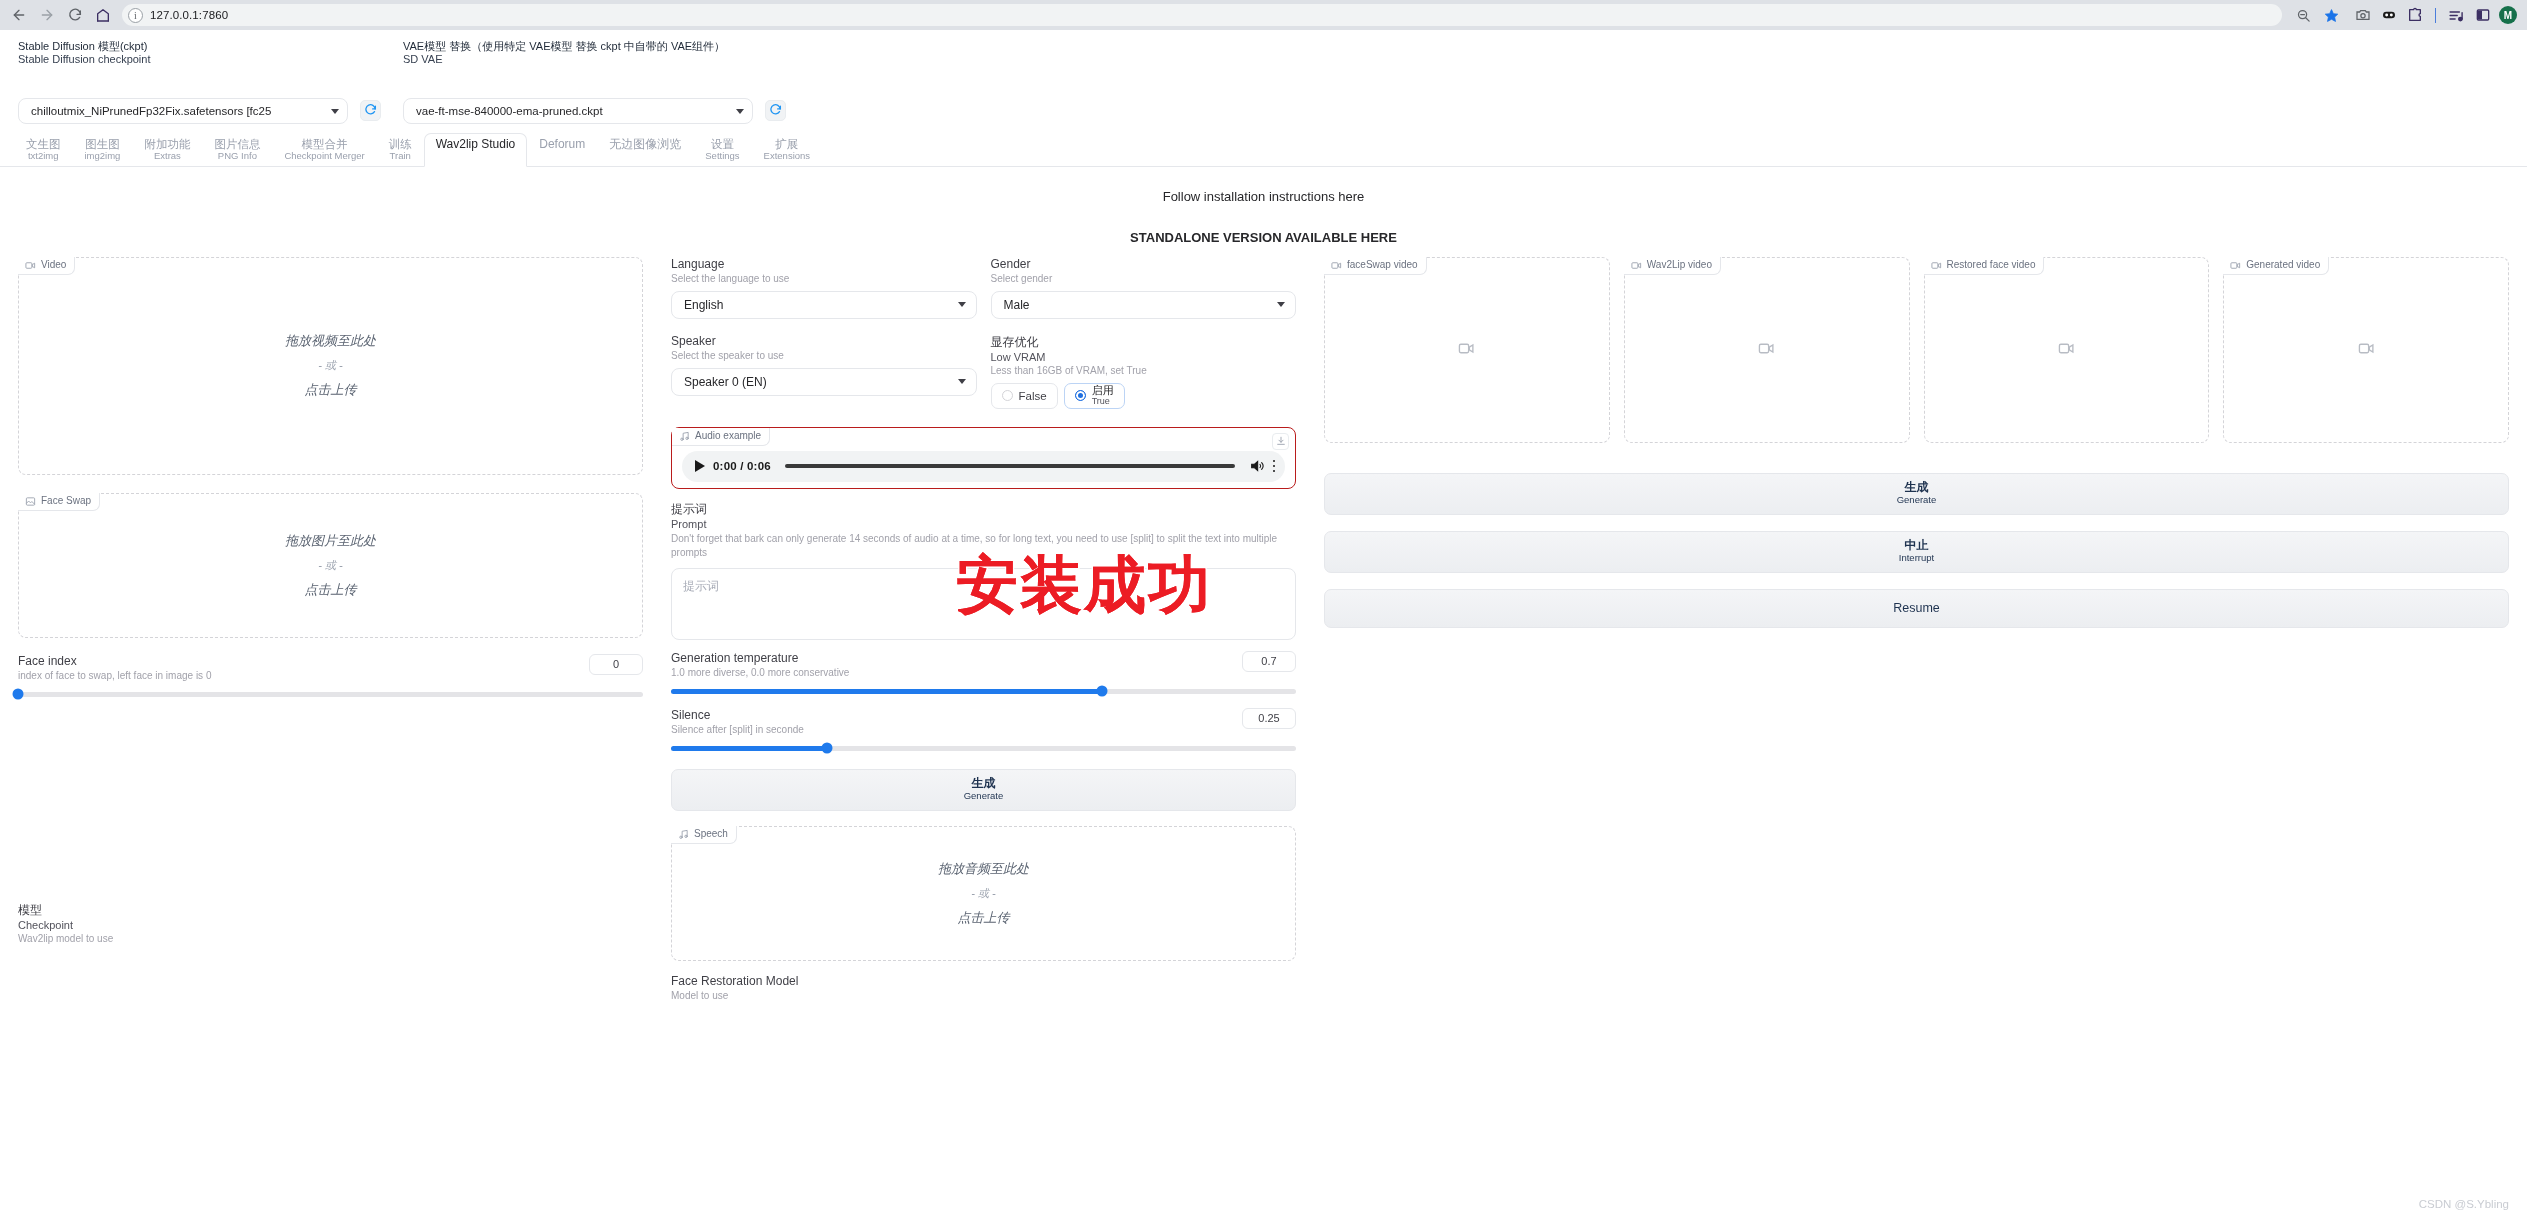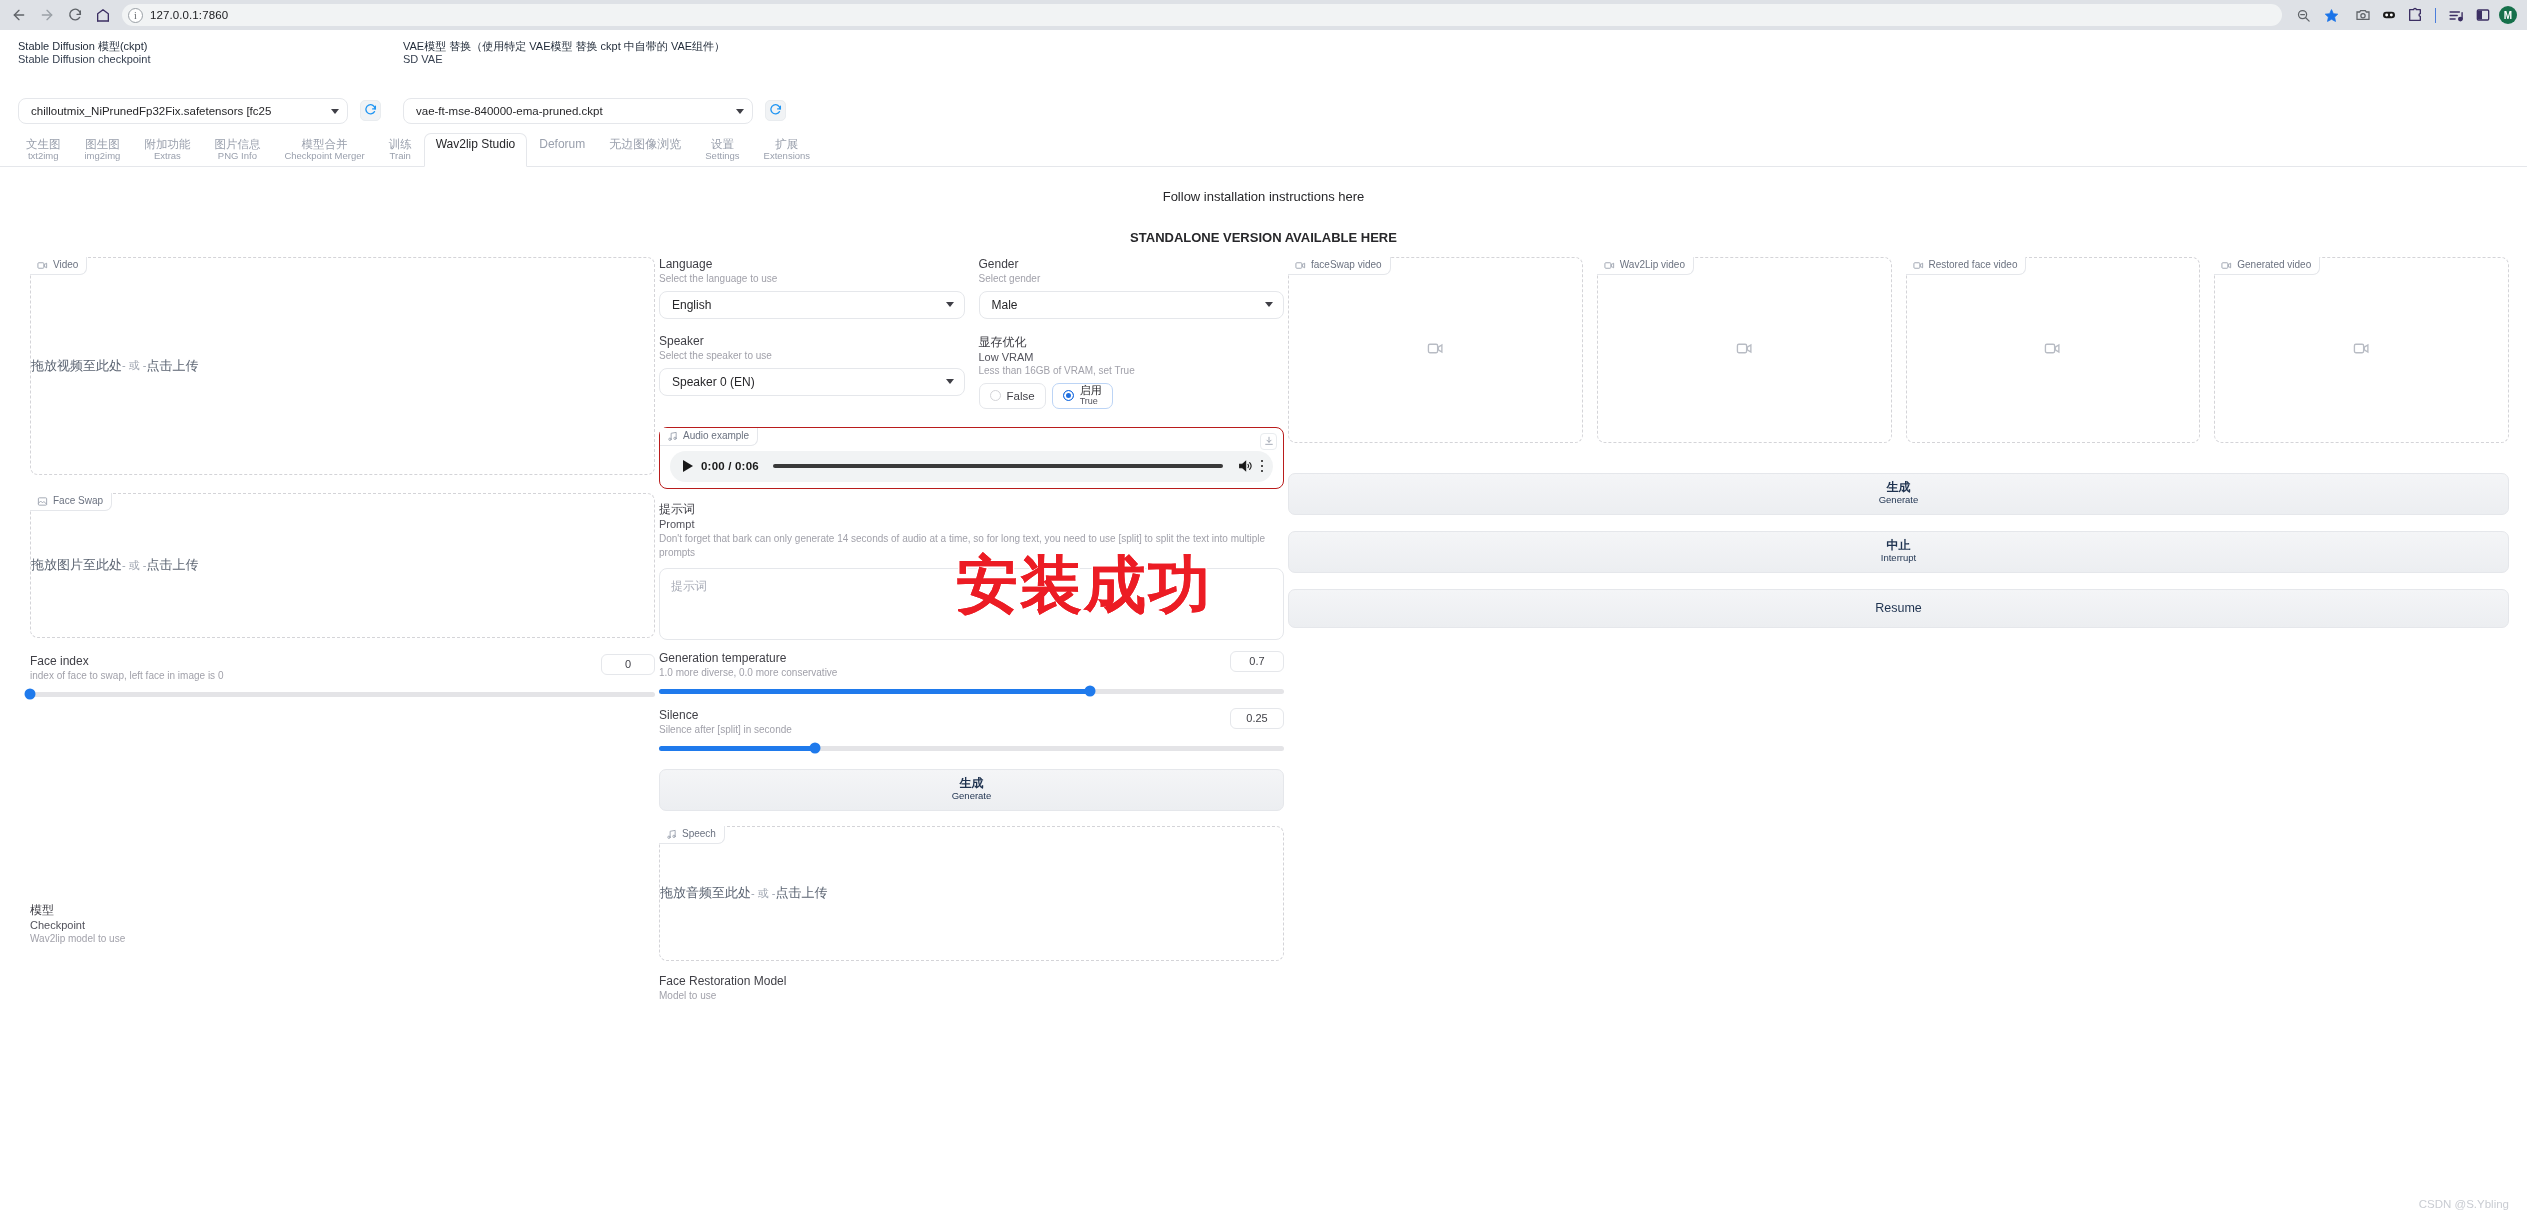--- a/index.html
+++ b/index.html
@@ -165,23 +165,22 @@
 
   
   #banner { padding-top: 22px; text-align: center; }
   #banner .line1 { font-size: 13px; color: #27272a; }
   #banner .line2 { font-size: 13px; font-weight: bold; color: #27272a; margin-top: 26px; }
 
   
   #columns {
     display: flex;
     padding: 12px 18px 0 18px;
-    gap: 4px;
+    gap: 28px;
     align-items: flex-start;
-    margin-left: 12px;
   }
   .col-left  { width: 625px; flex: 0 0 625px; }
   .col-mid   { width: 625px; flex: 0 0 625px; }
   .col-right { flex: 1 1 auto; }
 
   
   .blk { position: relative; }
   .blk-label {
     position: absolute;
     top: 0; left: 0;
@@ -196,22 +195,25 @@
     z-index: 3;
     line-height: 1;
   }
   .blk-label svg { display:block; }
 
   .dropzone {
     border: 1px dashed #d4d4d8;
     border-radius: 8px;
     background: #ffffff;
     display: flex;
+    flex-direction: column;
     align-items: center;
+    justify-content: center;
     color: #6b7280;
+    font-style: italic;
   }
   .dropzone .dz-main { font-size: 13px; color: #5b6472; }
   .dropzone .dz-or  { font-size: 11px; color: #9ca3af; margin: 8px 0; }
   .dropzone .dz-click { font-size: 13px; color: #5b6472; }
 
   .video-empty {
     border: 1px dashed #d4d4d8;
     border-radius: 8px;
     background: #ffffff;
     display: flex; align-items: center; justify-content: center;

